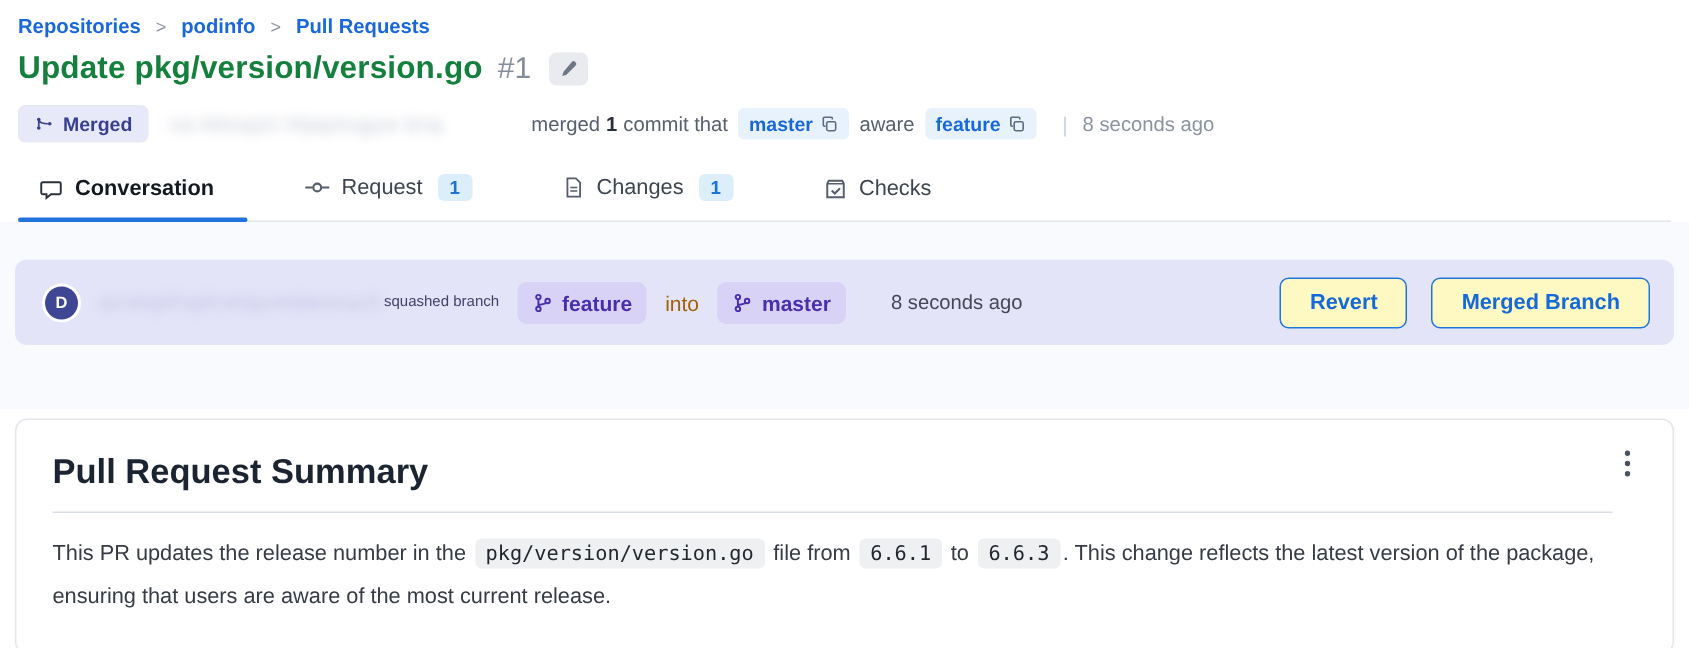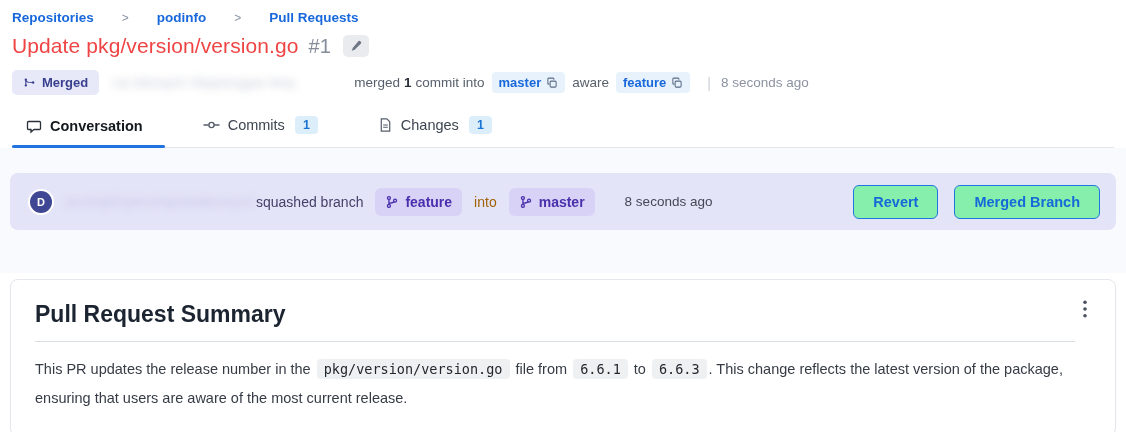--- a/index.html
+++ b/index.html
@@ -1,25 +1,25 @@
 <!DOCTYPE html>
 <html><head>
 <meta charset="utf-8">
 <style>
   * { margin:0; padding:0; box-sizing:border-box; }
   html,body { width:1126px; height:432px; background:#ffffff; font-family:"Liberation Sans", sans-serif; overflow:hidden; }
 
   
   .page-top { padding:10px 12px 0 12px; background:#fff; }
-  .breadcrumb { display:flex; align-items:center; gap:28px; font-size:13.5px; font-weight:600; }
+  .breadcrumb { display:flex; align-items:center; gap:10px; font-size:13.5px; font-weight:600; }
   .breadcrumb a { color:#1868db; text-decoration:none; cursor:pointer; }
   .crumb-sep { color:#8a94a6; font-size:12px; font-weight:400; }
 
   .title-row { display:flex; align-items:center; gap:10px; margin-top:9px; }
-  .pr-title { font-size:21px; font-weight:normal; color:#ef4444; letter-spacing:.1px; }
+  .pr-title { font-size:21px; font-weight:bold; color:#15803d; letter-spacing:.1px; }
   .pr-number { font-size:20px; color:#858c99; font-weight:400; }
   .edit-btn { width:26px; height:22px; background:#e9ebef; border:none; border-radius:5px;
               display:inline-flex; align-items:center; justify-content:center; cursor:pointer; margin-left:2px; }
 
   .meta-row { display:flex; align-items:center; margin-top:12px; font-size:13.5px; color:#57606c; }
   .merged-badge { display:inline-flex; align-items:center; gap:6px; background:#e7e8f8; color:#393f8f;
                   font-weight:bold; font-size:13px; padding:5px 11px; border-radius:5px; }
   .redacted { filter:blur(4px); opacity:.5; user-select:none; white-space:nowrap; overflow:hidden; }
   .meta-author { color:#77809a; font-size:13px; width:235px; margin:0 6px 0 14px; letter-spacing:1px; }
   .meta-strong { font-weight:bold; color:#2a3039; margin:0 4px; }
@@ -41,27 +41,27 @@
                border-radius:4px; padding:2px 8px; margin-left:2px; }
 
   
   .upper-section { background:#f8fafd; padding:25px 10px 43px 10px; }
   .merge-banner { background:#e4e4f8; border-radius:8px; height:57px; display:flex; align-items:center;
                   padding:0 16px 0 20px; }
   .avatar { width:22px; height:22px; border-radius:50%; background:#3f4794; color:#fff; font-size:11px;
             font-weight:bold; display:flex; align-items:center; justify-content:center;
             box-shadow:0 0 0 2px #ffffff; flex:none; }
   .banner-author { color:#8b87c9; font-size:13.5px; width:188px; margin:0 2px 0 14px; letter-spacing:1.5px; }
-  .banner-text { color:#433f68; font-size:14px; }
+  .banner-text { color:#433f68; font-size:10px; }
   .banner-chip { display:inline-flex; align-items:center; gap:6px; background:#d8d2f6; color:#4a2fad;
                  font-weight:bold; font-size:14px; padding:6px 10px; border-radius:6px; margin:0 12px; cursor:pointer; }
   .banner-into { color:#a16207; font-size:14px; }
   .banner-time { color:#454754; font-size:13.5px; margin-left:18px; }
   .banner-actions { margin-left:auto; display:flex; gap:16px; }
-  .outline-btn { background:#86efac; border:1.5px solid #1f77dd; color:#1569d8; font-weight:bold;
+  .outline-btn { background:#fef9c3; border:1.5px solid #1f77dd; color:#1569d8; font-weight:bold;
                  font-size:14.5px; border-radius:6px; padding:8px 19px; cursor:pointer;
                  font-family:"Liberation Sans", sans-serif; }
 
   
   .lower-section { background:#ffffff; padding:6px 10px 0 10px; }
   .summary-card { background:#fff; border:1px solid #e4e7ec; border-radius:8px; padding:21px 24px 22px 24px;
                   position:relative; box-shadow:0 1px 2px rgba(27,36,48,.04); min-height:141px; }
   .card-title { font-size:23px; font-weight:bold; color:#1b2430; }
   .kebab-btn { position:absolute; top:16px; right:22px; background:none; border:none; cursor:pointer;
                color:#4a5160; padding:4px 6px; }
@@ -103,21 +103,21 @@
         <svg width="13" height="13" viewBox="0 0 16 16" fill="#393f8f">
             <path d="M5 4.5a1.5 1.5 0 1 1-3 0 1.5 1.5 0 0 1 3 0zM5 11.5a1.5 1.5 0 1 1-3 0 1.5 1.5 0 0 1 3 0zM14 8a1.5 1.5 0 1 1-3 0 1.5 1.5 0 0 1 3 0z"></path>
             <path d="M3.5 5.5v5M4 5.5c.3 1.8 2.5 2.5 7 2.5" stroke="#393f8f" stroke-width="1.4" fill="none"></path>
           </svg>
       </span>
       <span>Merged</span>
     </span>
     <span class="redacted meta-author">na kbtxqzti hfpqmxgyw bnq</span>
     <span>merged</span>
     <span class="meta-strong">1</span>
-    <span>commit into</span>
+    <span>commit that</span>
     <span class="branch-chip">
       <a>master</a>
       <span>
         <svg width="12" height="12" viewBox="0 0 16 16" fill="none" stroke="#5b6b84" stroke-width="1.4">
             <rect x="5.5" y="5.5" width="8" height="8" rx="1.5"></rect>
             <path d="M10.5 3.5v-1a1 1 0 0 0-1-1h-6a1 1 0 0 0-1 1v6a1 1 0 0 0 1 1h1"></path>
           </svg>
       </span>
     </span>
     <span>aware</span>
@@ -143,32 +143,42 @@
       </span>
       <span>Conversation</span>
     </div>
     <div class="tab">
       <span class="ticon">
         <svg width="17" height="16" viewBox="0 0 17 16" fill="none" stroke="#555e6a" stroke-width="1.4">
             <circle cx="8.5" cy="8" r="2.6"></circle>
             <path d="M0.5 8h5M11.1 8h5.4"></path>
           </svg>
       </span>
-      <span>Commits</span>
+      <span>Request</span>
       <span class="tab-badge">1</span>
     </div>
     <div class="tab">
       <span class="ticon">
         <svg width="15" height="16" viewBox="0 0 16 16" fill="none" stroke="#555e6a" stroke-width="1.3">
             <path d="M3.5 1.5h6l3 3v10h-9z"></path>
             <path d="M5.5 8h5M5.5 10.5h5" stroke-width="1.1"></path>
           </svg>
       </span>
       <span>Changes</span>
       <span class="tab-badge">1</span>
+    </div>
+    <div class="tab">
+      <span class="ticon">
+        <svg width="16" height="16" viewBox="0 0 16 16" fill="none" stroke="#555e6a" stroke-width="1.3">
+            <path d="M2.5 4.5l1-2h9l1 2v9h-11z"></path>
+            <path d="M2.5 4.5h11" stroke-width="1.1"></path>
+            <path d="M5.5 9l2 2 3.5-3.5" stroke-width="1.4"></path>
+          </svg>
+      </span>
+      <span>Checks</span>
     </div>
   </div>
 </div>
 
 <div class="upper-section">
   <div class="merge-banner">
     <span class="avatar">D</span>
     <span class="redacted banner-author">avxkqtfcphrelqzmdwsnycb</span>
     <span class="banner-text">squashed branch</span>
     <span class="banner-chip">

